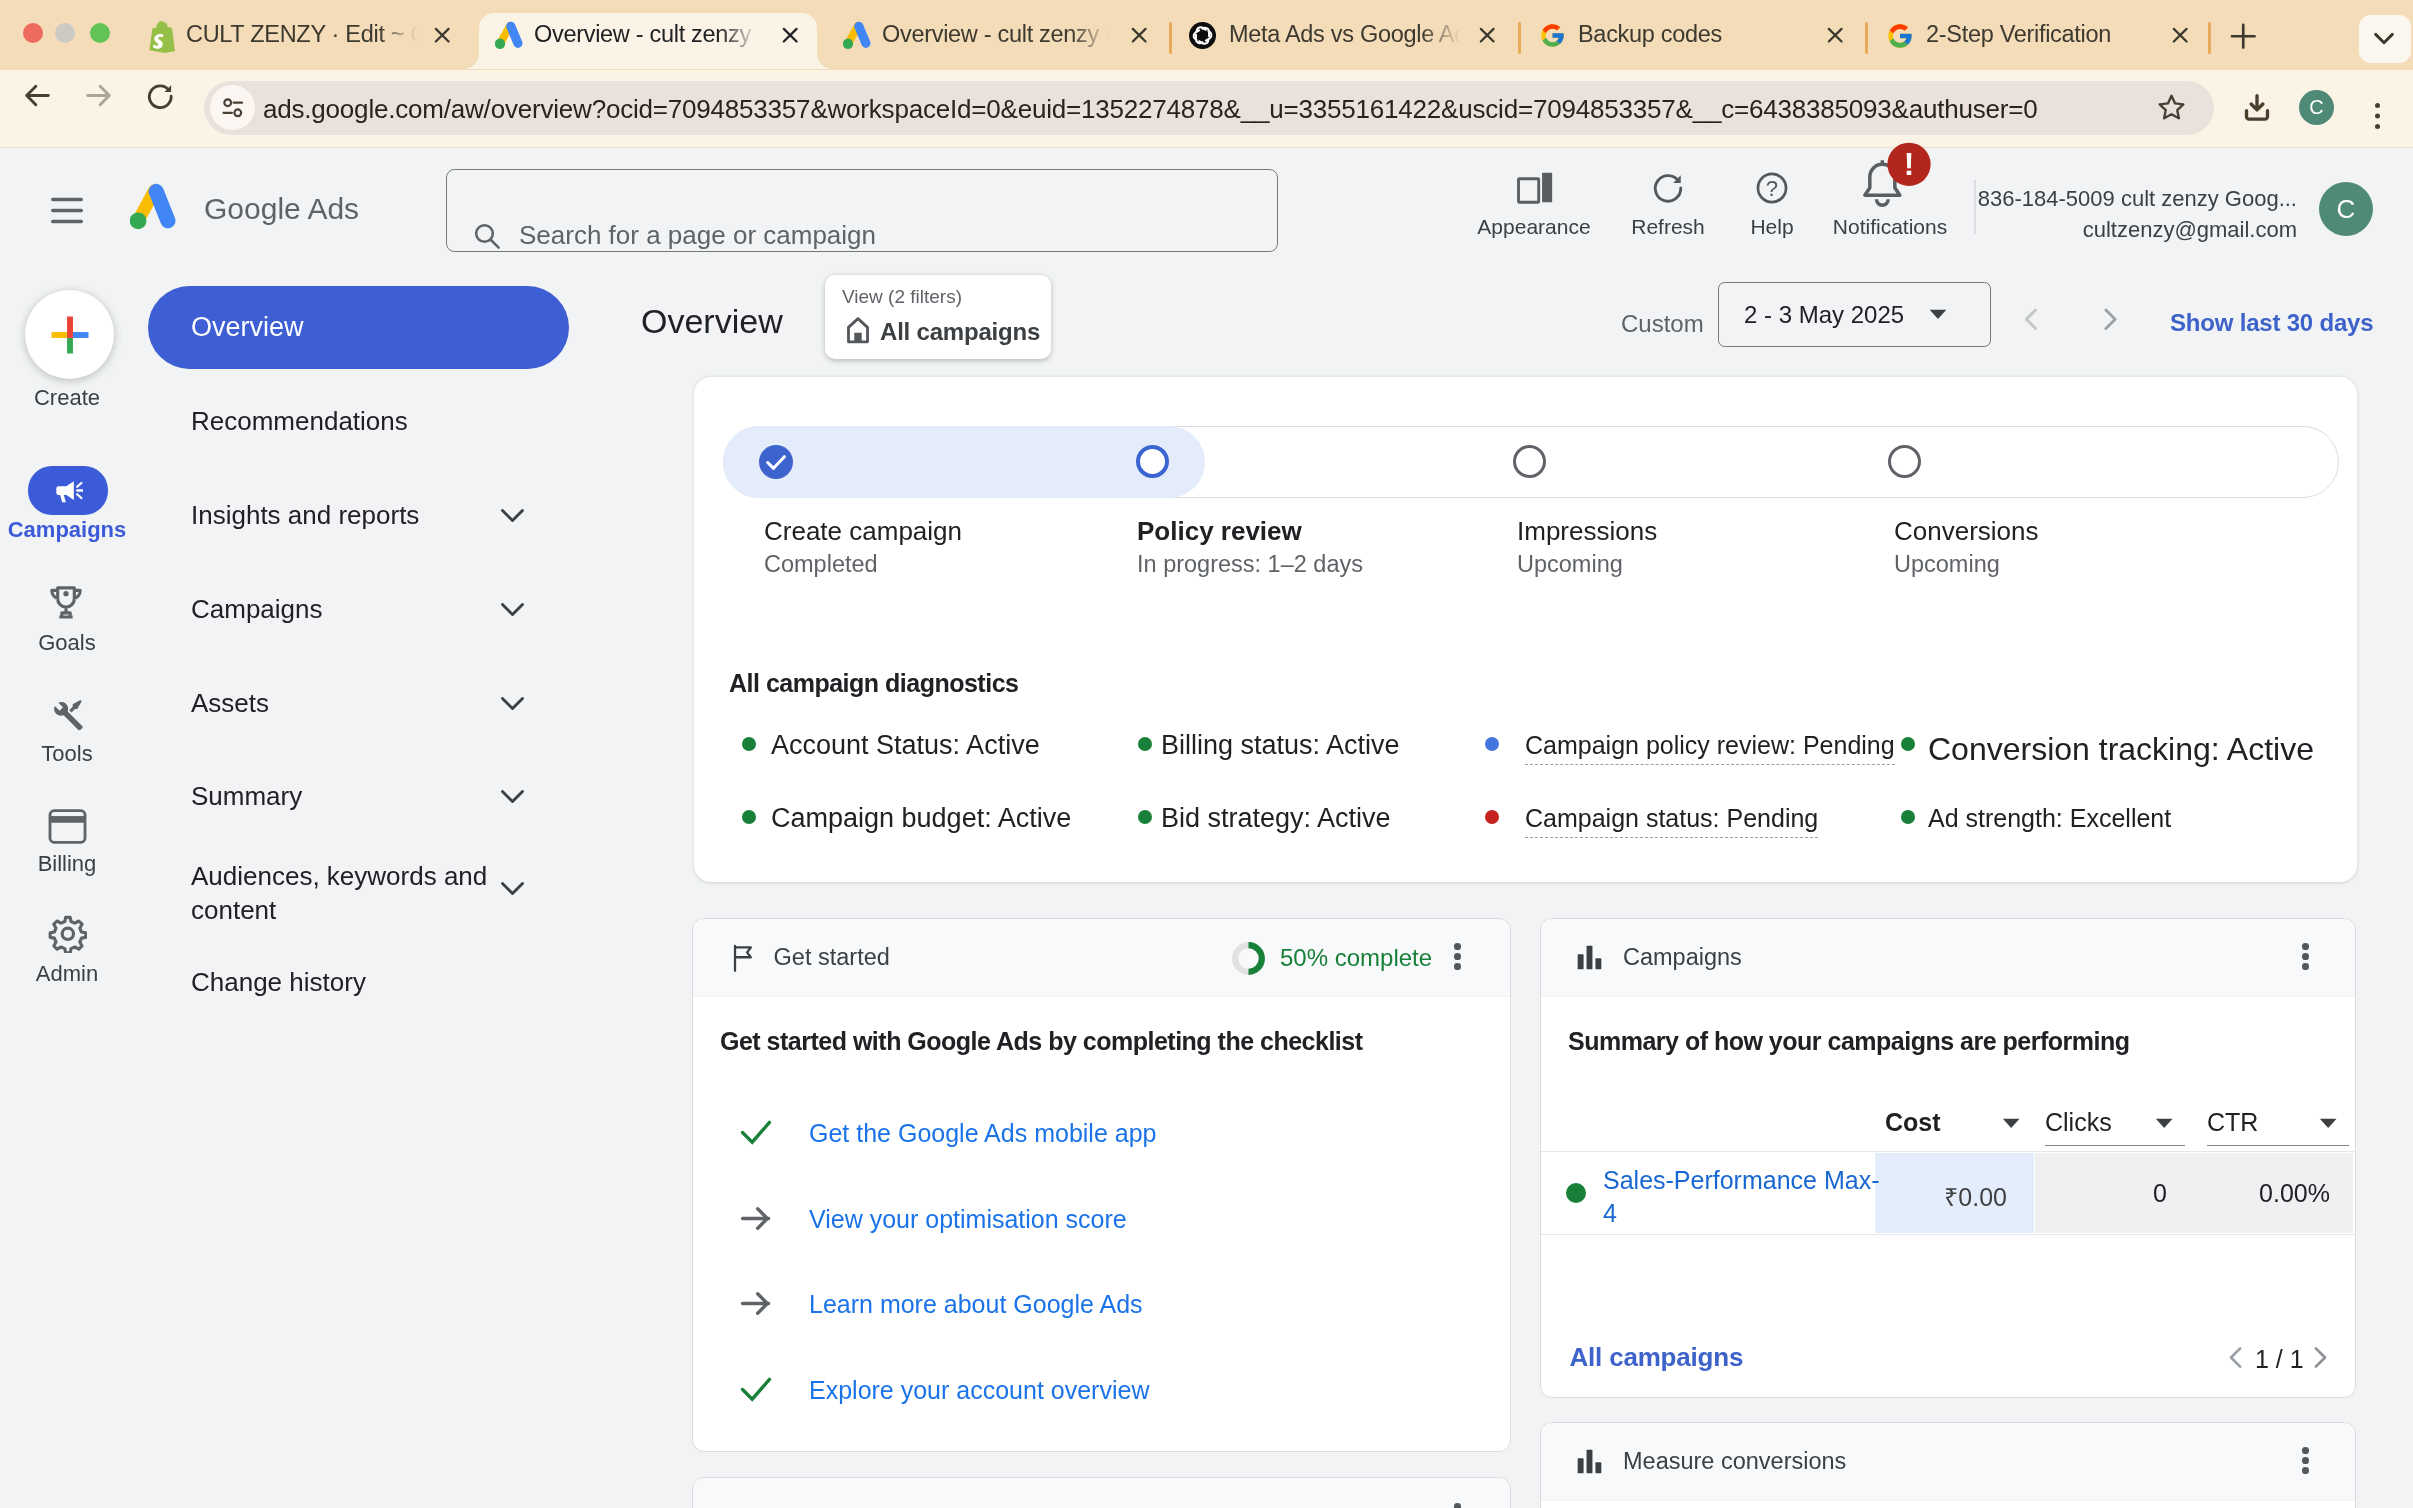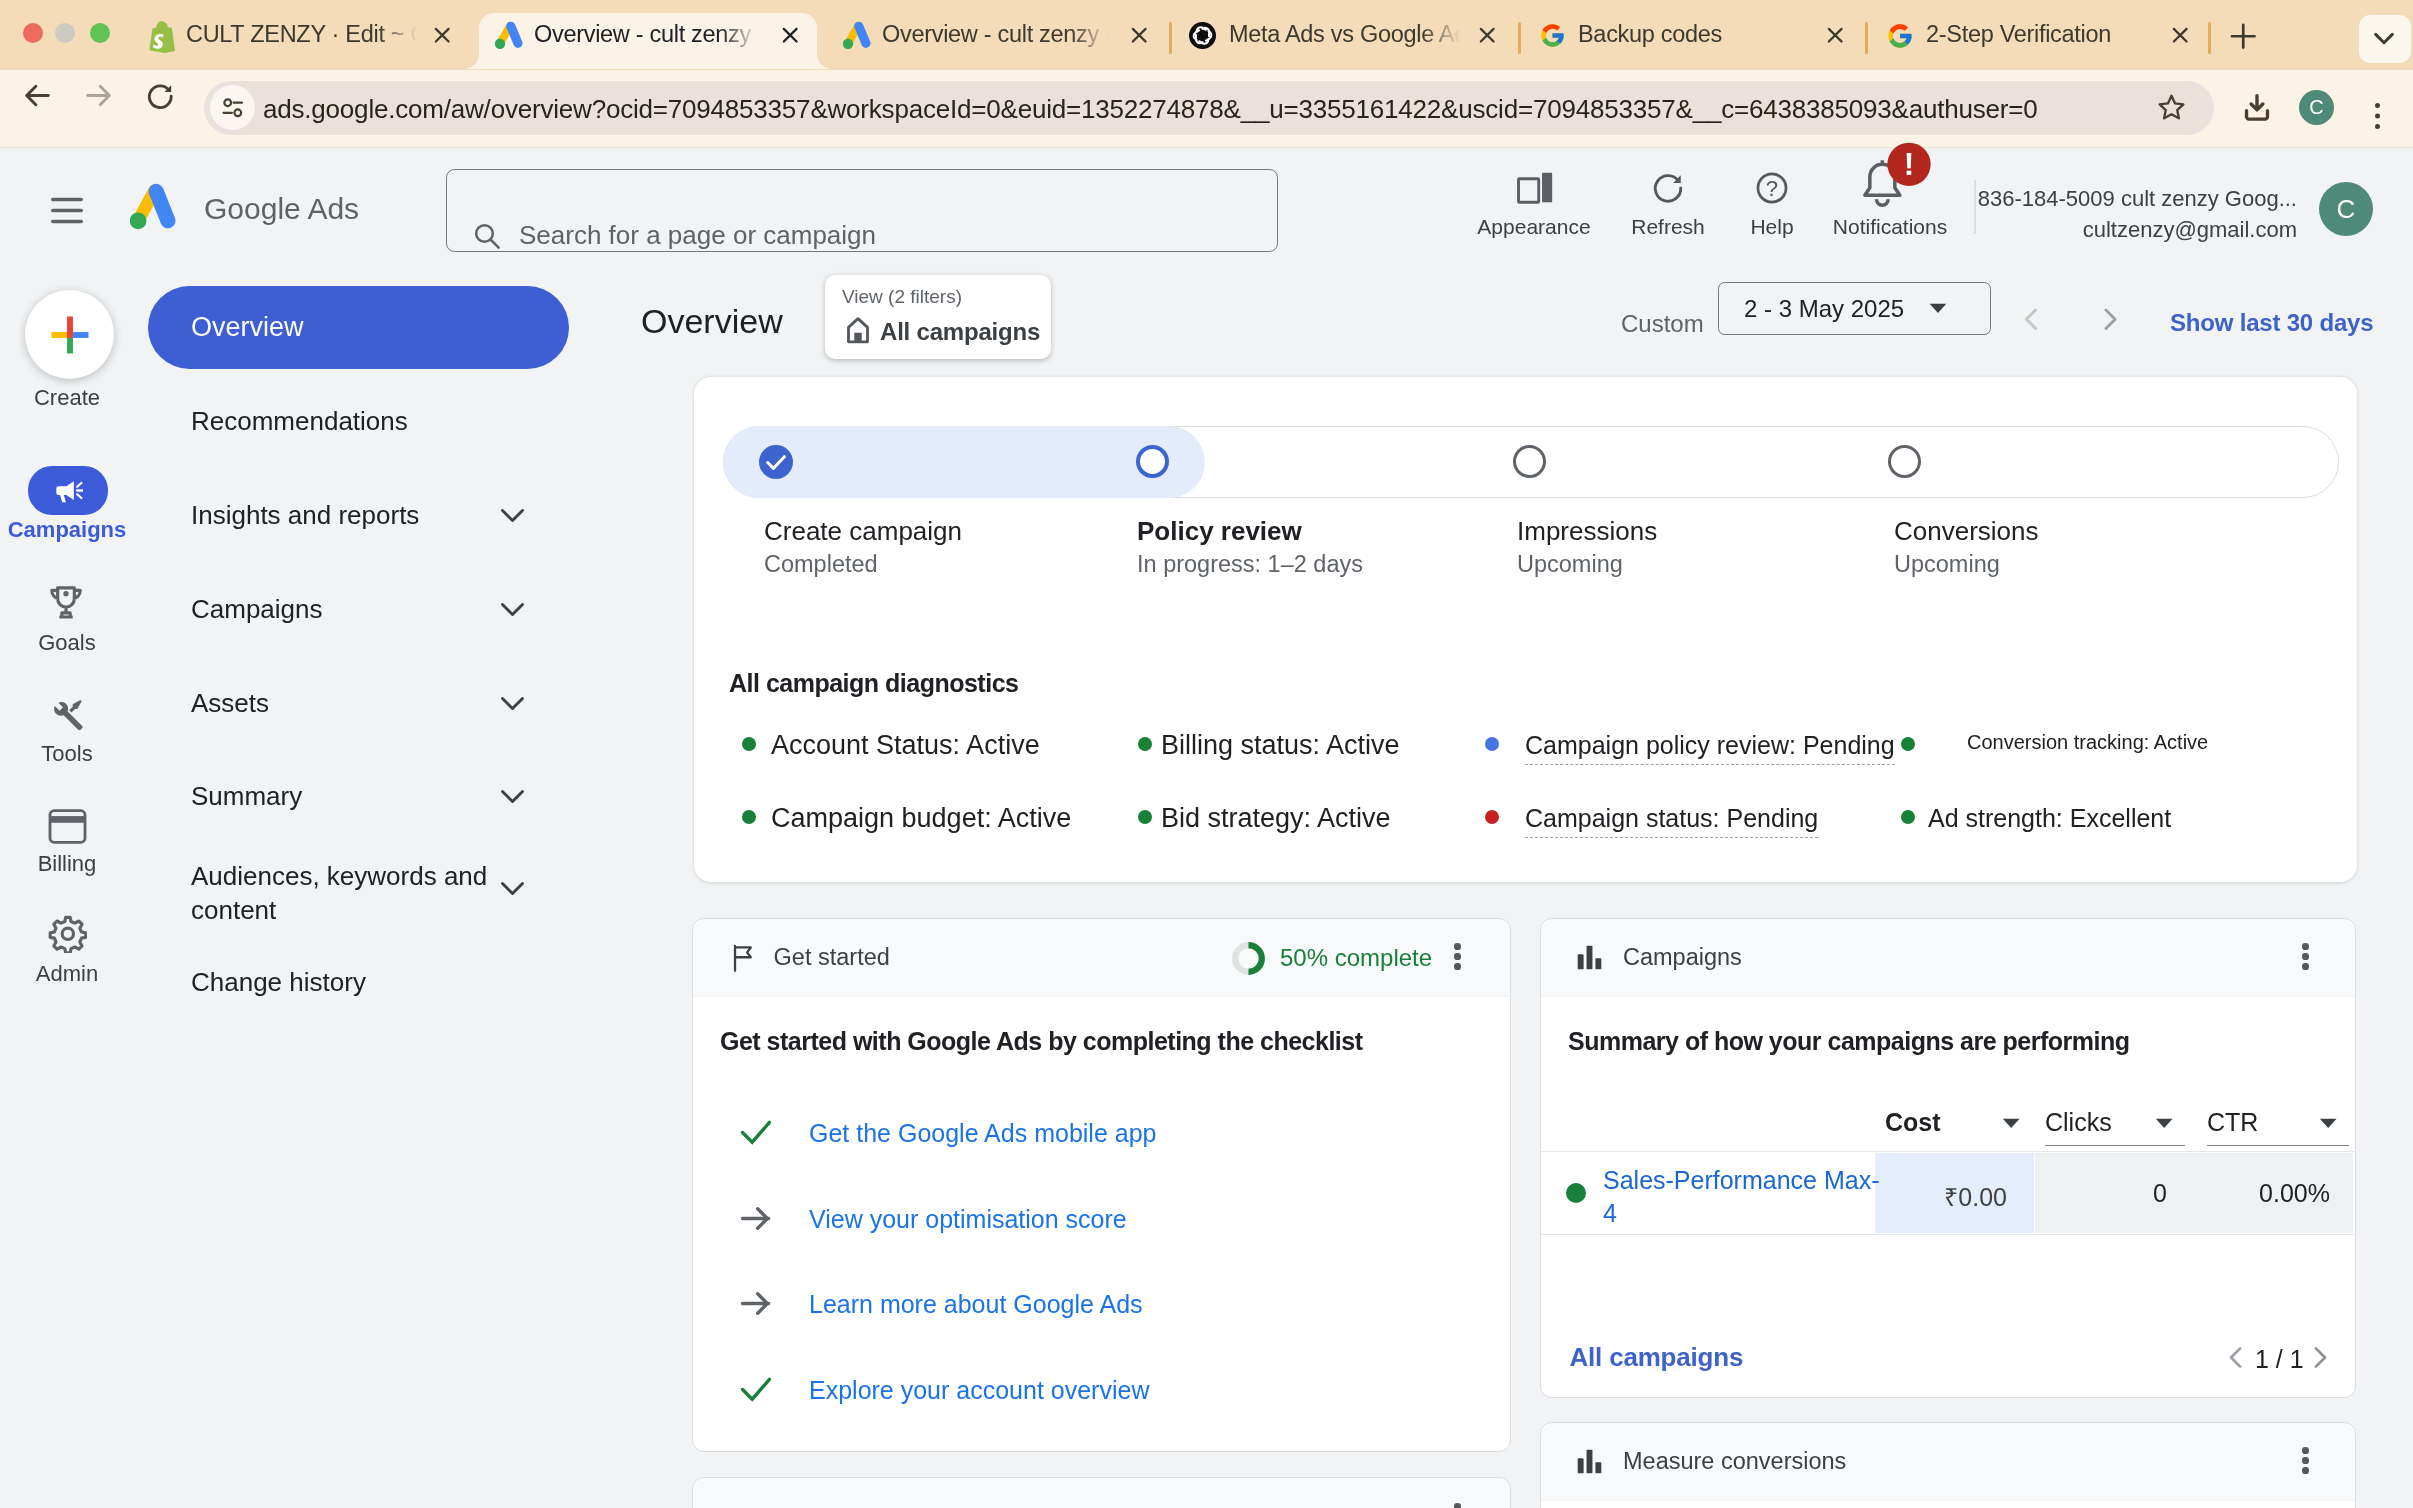--- a/index.html
+++ b/index.html
@@ -289,21 +289,21 @@
 <div class="abs" style="left:641px; top:302px; font-size:34px; color:#202124;">Overview</div>
 <div class="abs" style="left:825px; top:275px; width:226px; height:84px; background:#fff; border-radius:10px; box-shadow:0 1.7px 5px rgba(60,64,67,.3);">
   <div class="abs nw" style="left:17px; top:11px; font-size:19px; color:#5F6368;">View (2 filters)</div>
   <svg class="abs" style="left:21px; top:41px;" width="24" height="28.5" viewBox="0 0 29 34">
       <path d="M3 13.5 14.5 3 26 13.5V31H3z" fill="none" stroke="#54585C" stroke-width="3.4" stroke-linejoin="round"></path>
       <rect x="10" y="20" width="9" height="11" fill="#54585C"></rect>
     </svg>
   <div class="abs nw" style="left:55px; top:43px; font-size:24px; color:#3C4043; font-weight:bold; letter-spacing:-0.2px;">All campaigns</div>
 </div>
 <div class="abs" style="left:1621px; top:310px; font-size:24px; color:#5F6368;">Custom</div>
-<div class="abs" style="left:1718px; top:282px; width:273px; height:53px; border:1.7px solid #747775; border-radius:6.7px; display:flex; align-items:center;">
+<div class="abs" style="left:1718px; top:282px; width:273px; height:65px; border:1.7px solid #747775; border-radius:6.7px; display:flex; align-items:center;">
   <span style="margin-left:25px; font-size:24px; color:#202124;">2 - 3 May 2025</span>
   <svg style="margin-left:23.5px;" width="20" height="12.6" viewBox="0 0 24 15">
       <path d="M2 2l10 11L22 2z" fill="#3C4043"></path>
     </svg>
 </div>
 <svg class="abs" style="left:2018px; top:305px;" width="28.5" height="28.5" viewBox="0 0 34 34">
     <path d="M21 6 10 17l11 11" stroke="#C4C7C5" stroke-width="3.4" fill="none" stroke-linecap="round" stroke-linejoin="round"></path>
   </svg>
 <svg class="abs" style="left:2095px; top:305px;" width="28.5" height="28.5" viewBox="0 0 34 34">
     <path d="M13 6l11 11-11 11" stroke="#9AA0A6" stroke-width="3.4" fill="none" stroke-linecap="round" stroke-linejoin="round"></path>
@@ -334,21 +334,21 @@
 
   <div class="abs nw" style="left:35px; top:292px; font-size:25px; letter-spacing:-0.5px; color:#202124; font-weight:bold;">All campaign diagnostics</div>
 
   <div class="dot" style="left:48px; top:360px; background:#188038;"></div>
   <div class="diag" style="left:77px; top:353px;">Account Status: Active</div>
   <div class="dot" style="left:444px; top:360px; background:#188038;"></div>
   <div class="diag" style="left:467px; top:353px;">Billing status: Active</div>
   <div class="dot" style="left:791px; top:360px; background:#4576E0;"></div>
   <div class="diag dashed" style="left:831px; top:354px; font-size:25px;">Campaign policy review: Pending</div>
   <div class="dot" style="left:1207px; top:360px; background:#188038;"></div>
-  <div class="diag" style="left:1234px; top:354px; font-size:20px;margin-left:39px;">Conversion tracking: Active</div>
+  <div class="diag" style="left:1234px; top:354px; font-size:32px;">Conversion tracking: Active</div>
 
   <div class="dot" style="left:48px; top:433px; background:#188038;"></div>
   <div class="diag" style="left:77px; top:426px;">Campaign budget: Active</div>
   <div class="dot" style="left:444px; top:433px; background:#188038;"></div>
   <div class="diag" style="left:467px; top:426px;">Bid strategy: Active</div>
   <div class="dot" style="left:791px; top:433px; background:#C5221F;"></div>
   <div class="diag dashed" style="left:831px; top:427px; font-size:25px;">Campaign status: Pending</div>
   <div class="dot" style="left:1207px; top:433px; background:#188038;"></div>
   <div class="diag" style="left:1234px; top:427px; font-size:25px;">Ad strength: Excellent</div>
 </div>

